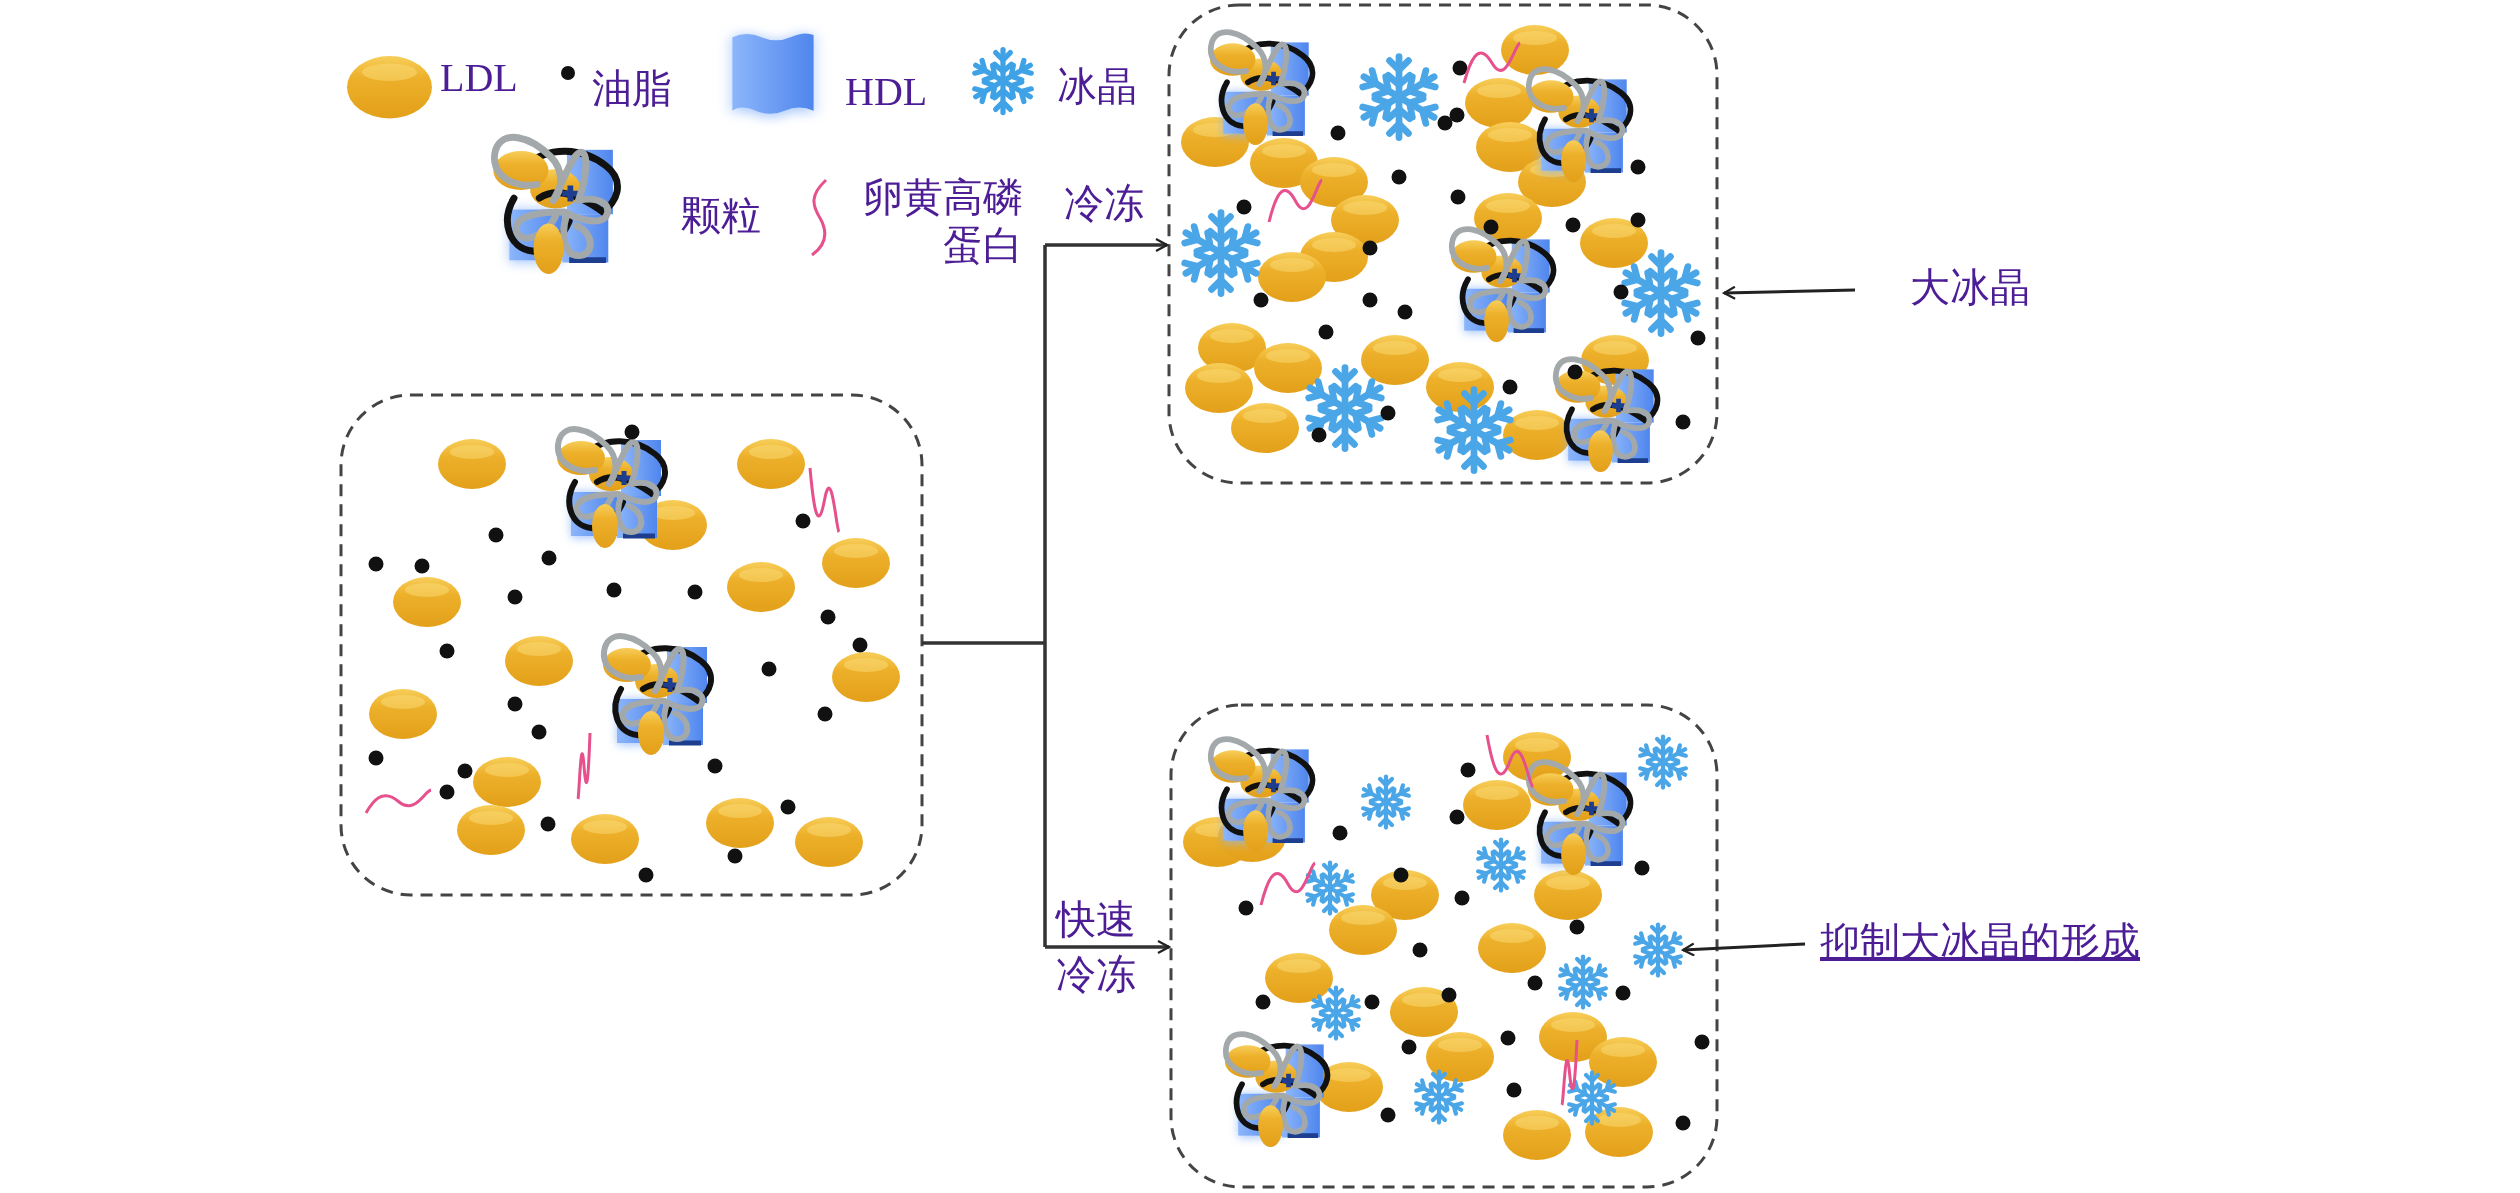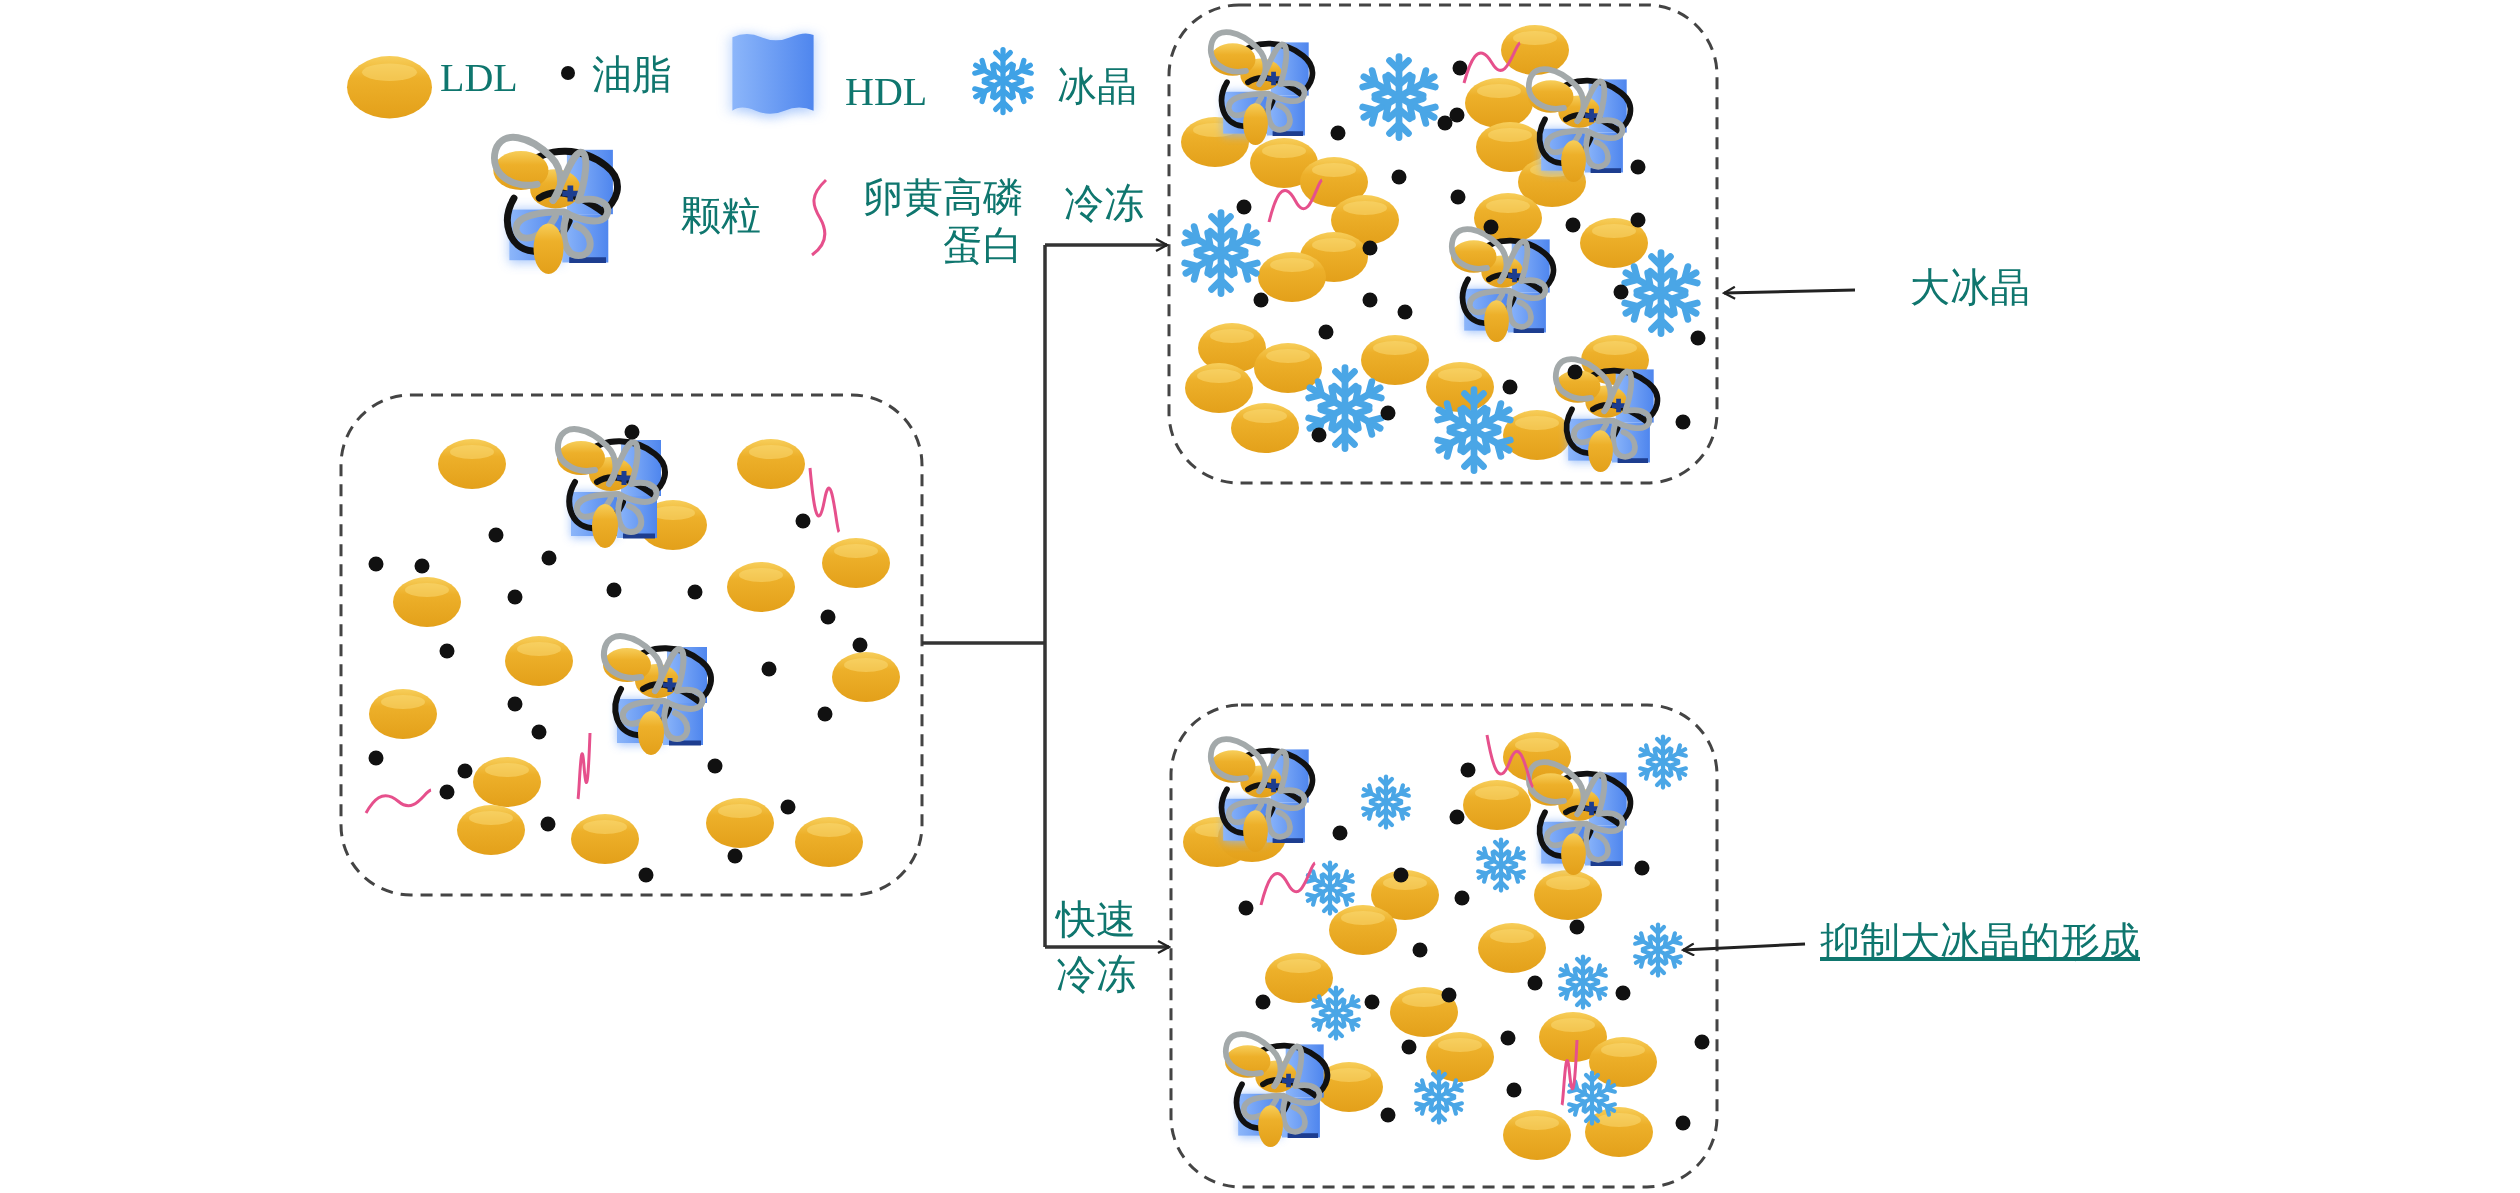--- a/index.html
+++ b/index.html
@@ -1,20 +1,20 @@
 <!DOCTYPE html>
 <html><head>
 <meta charset="utf-8">
 <style>
   html, body { margin: 0; padding: 0; background: #ffffff; }
   body { width: 2520px; height: 1193px; position: relative; overflow: hidden;
          font-family: "DejaVu Serif", "Liberation Serif", serif; color: #111; }
   #canvas { position: absolute; left: 0; top: 0; width: 2520px; height: 1193px; }
   .label { position: absolute; font-family: "Liberation Serif", "DejaVu Serif", serif;
-           color: #0f766e; white-space: nowrap; line-height: 1; }
+           color: #4c1d95; white-space: nowrap; line-height: 1; }
   .lg { font-size: 40px; }
   .cn { font-size: 40px; }
   .two-line { text-align: right; line-height: 1.2; }
 </style>
 </head>
 <body>
 
 <svg id="canvas" xmlns="http://www.w3.org/2000/svg" width="2520" height="1193" viewBox="0 0 2520 1193">
   <defs>
     <linearGradient id="ldlGrad" x1="0" y1="0" x2="0" y2="1">
@@ -247,21 +247,21 @@
       <circle cx="1514" cy="1090" r="7.5" fill="#111"></circle>
       <circle cx="1388" cy="1115" r="7.5" fill="#111"></circle>
       <circle cx="1683" cy="1123" r="7.5" fill="#111"></circle>
       <path d="M1487,735 C1491.6,761 1498.5,792.2 1510,761 S1528.4,784.4 1533,787" fill="none" stroke="#E6508C" stroke-width="3"></path>
       <path d="M1261,905 C1266.4,884 1274.5,858.8 1288,884 S1309.6,865.1 1315,863" fill="none" stroke="#E6508C" stroke-width="3"></path>
       <path d="M1577,1040 C1575.5,1072.5 1573.25,1111.5 1569.5,1072.5 S1563.5,1101.75 1562,1105" fill="none" stroke="#E6508C" stroke-width="3"></path>
     </g>
 </svg>
 
 <div class="label lg" style="left:440px; top:58px;">LDL</div>
-<div class="label cn" style="left:592px; top:55px;text-align:right;">油脂</div>
+<div class="label cn" style="left:592px; top:69px;text-align:right;">油脂</div>
 <div class="label lg" style="left:845px; top:56px;margin-top:16px;">HDL</div>
 <div class="label cn" style="left:1057px; top:67px;">冰晶</div>
 <div class="label cn" style="left:681px; top:196px;">颗粒</div>
 <div class="label cn two-line" style="left:848px; top:174px; width:175px;">
   <div>卵黄高磷</div>
   <div>蛋白</div>
 </div>
 
 <div class="label cn" style="left:1064px; top:184px;">冷冻</div>
 <div class="label cn" style="left:1056px; top:900px;">快速</div>

